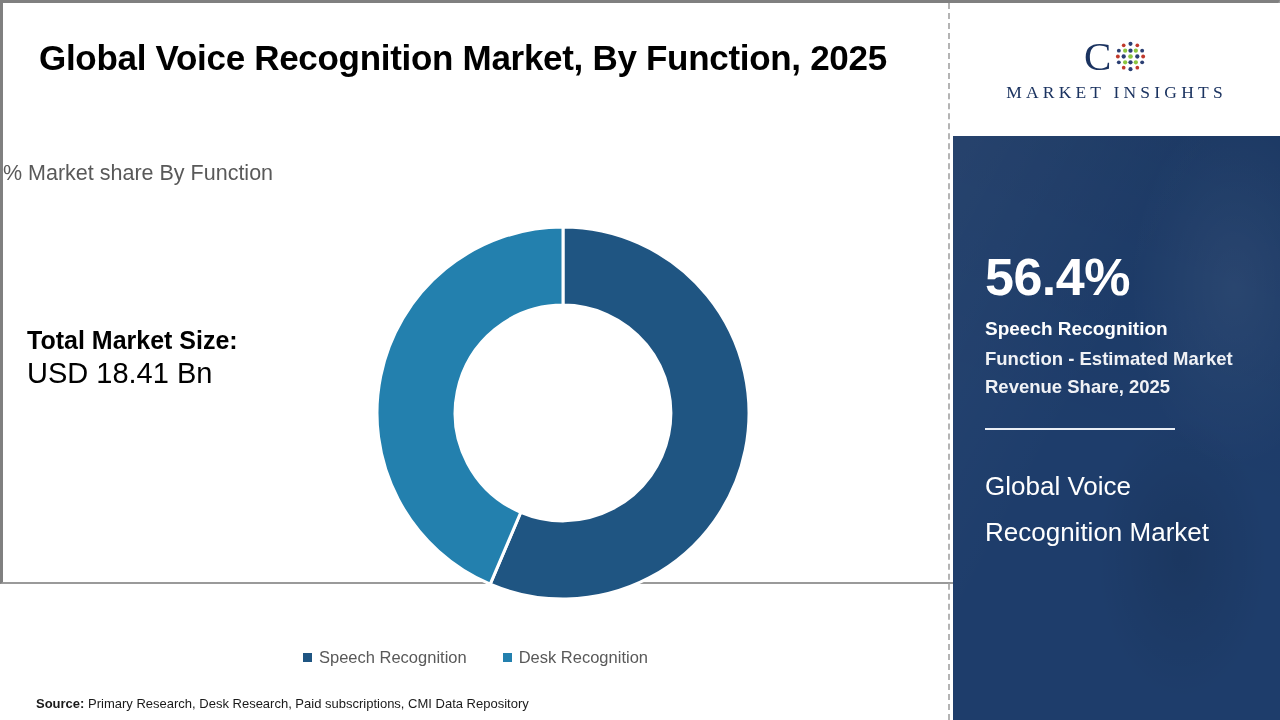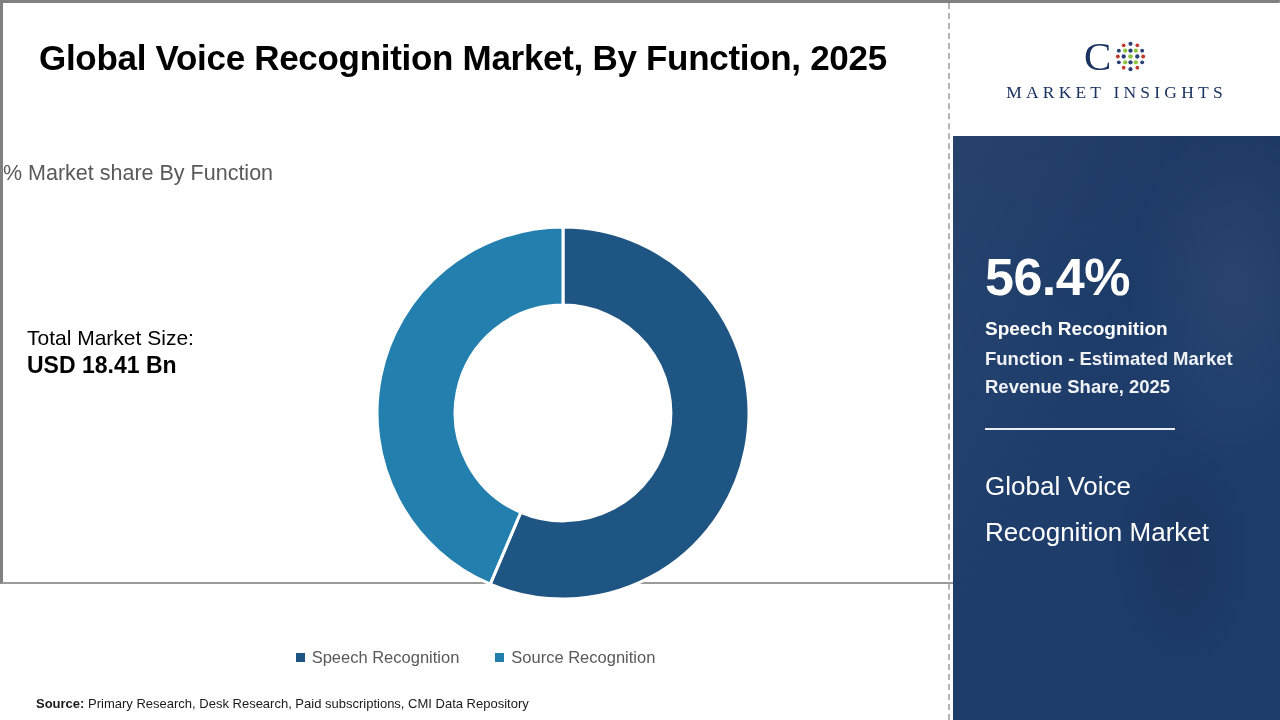--- a/index.html
+++ b/index.html
@@ -47,29 +47,29 @@
     color:#595959;
     font-weight:normal;
   }
 
   .market-size {
     position:absolute;
     left:24px; top:322px;
     color:#000000;
   }
   .market-size .ms-label {
-    font-size:21px;
+    font-size:25px;
+    line-height:1.22;
+    font-weight:bold;
+    white-space:nowrap;
+  }
+  .market-size .ms-value {
+    font-size:29px;
     line-height:1.22;
     font-weight:normal;
-    white-space:nowrap;
-  }
-  .market-size .ms-value {
-    font-size:23px;
-    line-height:1.22;
-    font-weight:bold;
     white-space:nowrap;
   }
 
   
   .donut-wrap {
     position:absolute;
     left:374px; top:224px;
     width:372px; height:372px;
   }
   .donut-wrap svg { display:block; }
@@ -238,21 +238,21 @@
       <span class="slice-label b">56.4%</span>
     </div>
 
     <div class="legend">
       <div class="legend-item">
         <span class="legend-swatch" id="sw-0" style="background: rgb(31, 85, 130);"></span>
         <span class="legend-text">Speech Recognition</span>
       </div>
       <div class="legend-item">
         <span class="legend-swatch" id="sw-1" style="background: rgb(35, 128, 174);"></span>
-        <span class="legend-text">Source Recognition</span>
+        <span class="legend-text">Desk Recognition</span>
       </div>
     </div>
 
     <div class="source-line">
       <b>Source:</b>
       <span>Primary Research, Desk Research, Paid subscriptions, CMI Data Repository</span>
     </div>
   </div>
 
   <div class="dashed-divider"></div>

